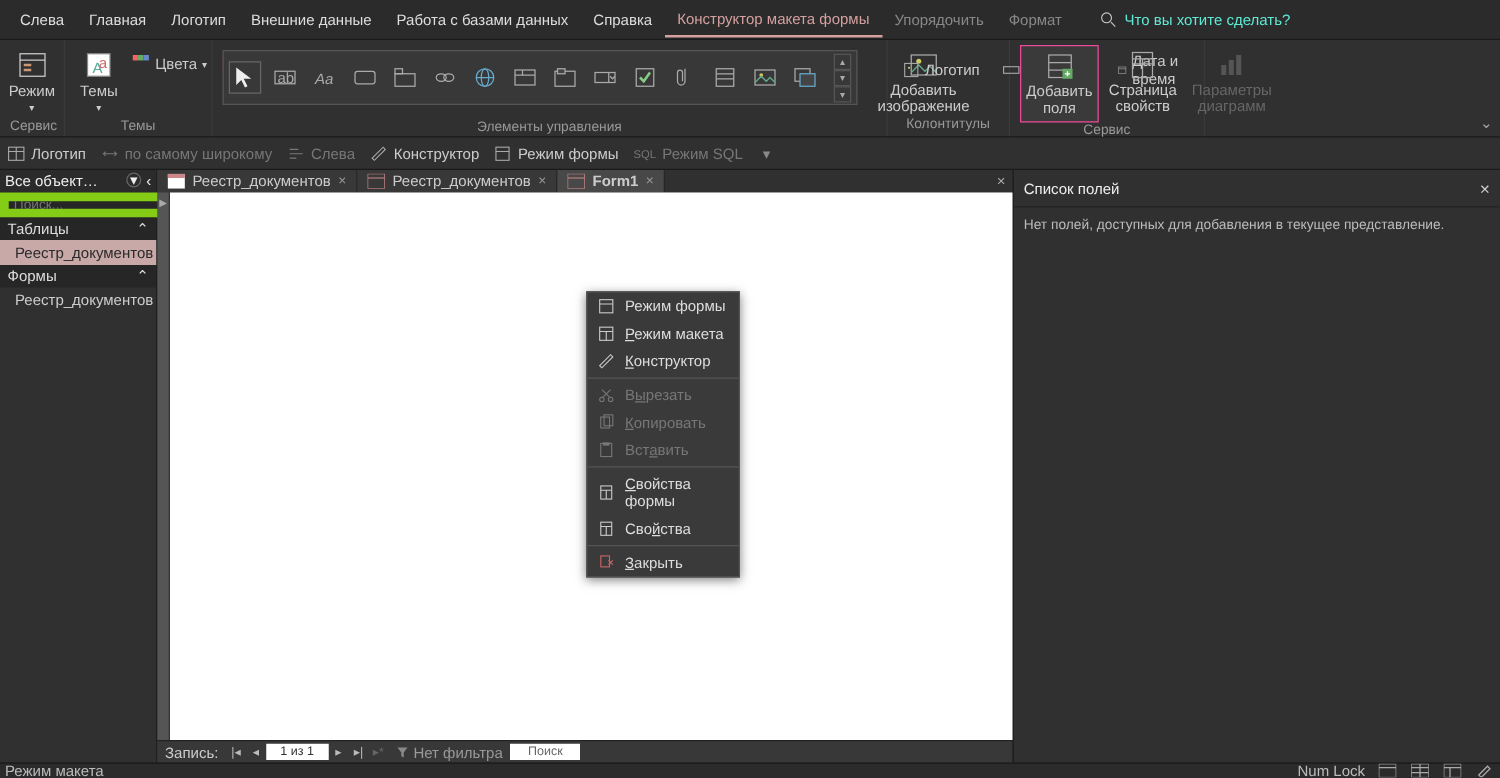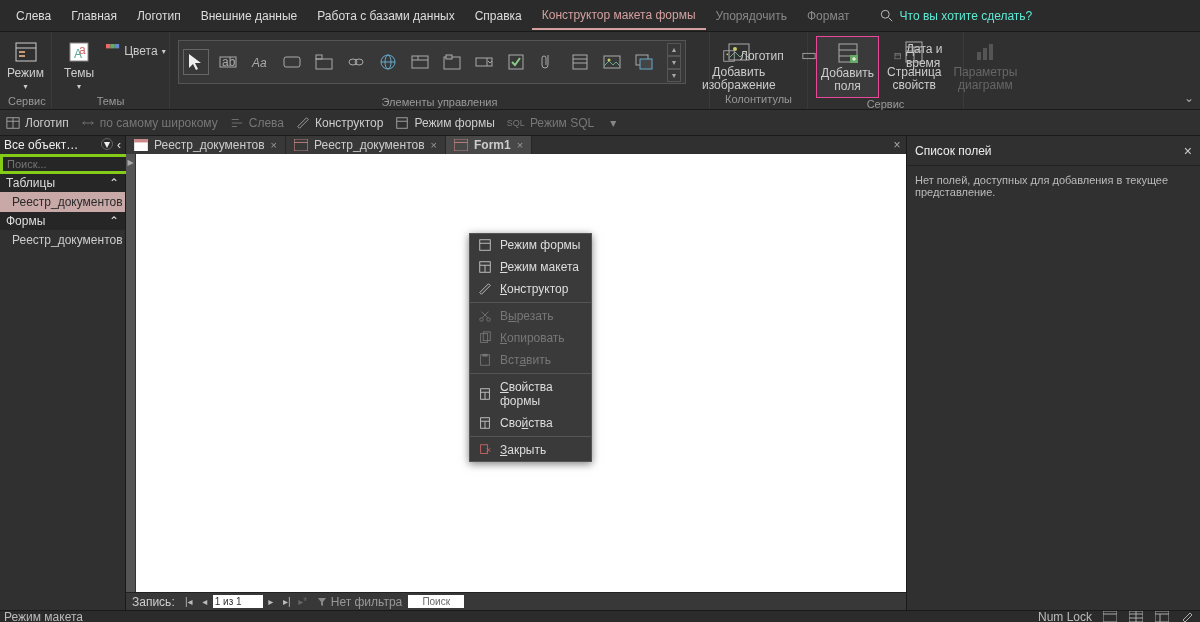--- a/index.html
+++ b/index.html
@@ -27,43 +27,43 @@
 .subtoolbar{height:26px;background:#303030;display:flex;align-items:center;border-bottom:1px solid #1a1a1a;padding:0 6px;gap:12px}
 .subtoolbar .btn{display:flex;align-items:center;gap:5px;color:#ccc}
 .subtoolbar .btn.dim{color:#777}
 .subtoolbar .btn .icon{width:14px;height:14px}
 .subtoolbar .more{margin-left:4px;color:#888}
 .main{display:flex;height:calc(622px - 32px - 78px - 26px - 12px)}
 .navpane{width:126px;background:#303030;border-right:1px solid #1a1a1a;display:flex;flex-direction:column}
 .navpane .hdr{height:18px;background:#2b2b2b;display:flex;align-items:center;justify-content:space-between;padding:0 4px;color:#eee;font-size:13px}
 .navpane .hdr .arrows{display:flex;gap:4px;font-size:10px}
 .navpane .search{display:flex;height:20px}
-.navpane .search input{flex:1;background:#262626;border:3px solid #84cc16;color:#aaa;padding:0 4px;font-size:11px}
+.navpane .search input{flex:1;background:#262626;border:7px solid #84cc16;color:#aaa;padding:0 4px;font-size:11px}
 .navpane .search .btn{width:18px;background:#333;border:1px solid #444;display:flex;align-items:center;justify-content:center}
 .navpane .group-hdr{background:#262626;color:#ddd;padding:2px 6px;display:flex;justify-content:space-between;align-items:center;font-size:11px}
 .navpane .item{display:flex;align-items:center;gap:6px;padding:3px 6px;font-size:11px}
 .navpane .item.sel{background:#c9a8a8;color:#2a2a2a}
 .navpane .item .icon{width:14px;height:12px}
 .docarea{flex:1;display:flex;flex-direction:column;background:#444;min-width:0}
 .tabstrip{height:18px;background:#303030;display:flex;align-items:stretch}
 .tabstrip .doctab{display:flex;align-items:center;gap:6px;padding:0 8px;background:#383838;border-right:1px solid #262626;color:#ccc;font-size:11px}
 .tabstrip .doctab.active{background:#484848}
 .tabstrip .doctab .icon{width:14px;height:12px}
 .tabstrip .doctab .close{color:#999;font-size:11px;cursor:pointer}
 .tabstrip .closeall{margin-left:auto;width:18px;display:flex;align-items:center;justify-content:center;color:#aaa;cursor:pointer}
 .canvas-wrap{flex:1;display:flex;min-height:0}
 .canvas-wrap .handle{width:10px;background:#555;border-right:1px solid #333;display:flex;align-items:flex-start;justify-content:center;padding-top:4px;color:#aaa;font-size:8px}
 .canvas{flex:1;background:#fff;position:relative}
 .recnav{height:18px;background:#383838;display:flex;align-items:center;border-top:1px solid #222;font-size:11px;color:#ccc}
 .recnav .lbl{padding:0 6px}
 .recnav .nbtn{width:16px;text-align:center;color:#bbb;cursor:pointer;font-size:10px}
-.recnav .counter{width:50px;background:#fff;color:#333;font-size:10px;padding:1px 2px}
+.recnav .counter{width:50px;text-align:center;background:#fff;color:#333;font-size:10px;padding:1px 2px}
 .recnav .filter{padding:0 6px;color:#999;display:flex;align-items:center;gap:4px}
 .recnav .searchbox{width:56px;background:#fff;color:#666;text-align:center;font-size:10px;padding:1px}
-.fieldlist{width:294px;background:#303030;border-left:1px solid #1a1a1a;display:flex;flex-direction:column}
+.fieldlist{width:390px;background:#303030;border-left:1px solid #1a1a1a;display:flex;flex-direction:column}
 .fieldlist .hdr{height:30px;display:flex;align-items:center;justify-content:space-between;padding:0 8px;color:#eee;font-size:18px;border-bottom:1px solid #222}
 .fieldlist .hdr .close{cursor:pointer;color:#ccc;font-size:14px}
 .fieldlist .msg{padding:8px;color:#bbb;font-size:11px}
 .statusbar{position:absolute;bottom:0;left:0;right:0;height:12px;background:#2b2b2b;border-top:1px solid #1a1a1a;display:flex;align-items:center;color:#bbb;font-size:10px;padding:0 4px}
 .statusbar .right{margin-left:auto;display:flex;align-items:center;gap:10px}
 .statusbar .viewbtn{width:16px;height:12px;display:flex;align-items:center;justify-content:center}
 .ctxmenu{position:absolute;left:469px;top:233px;width:123px;background:#3a3a3a;border:1px solid #555;box-shadow:0 2px 8px rgba(0,0,0,.5);z-index:100}
 .ctxmenu .mitem{display:flex;align-items:center;gap:8px;padding:4px 8px;color:#ddd;font-size:12px}
 .ctxmenu .mitem.dim{color:#777}
 .ctxmenu .mitem .icon{width:14px;height:14px;flex-shrink:0}

